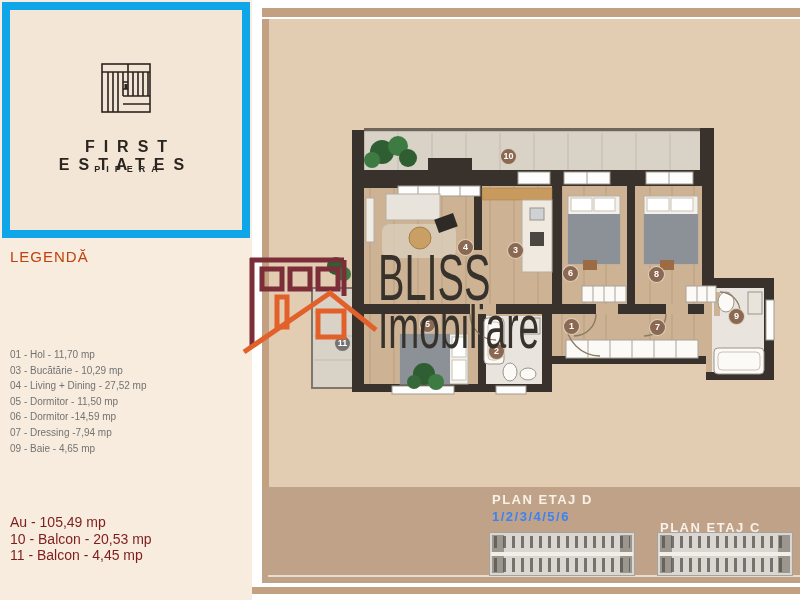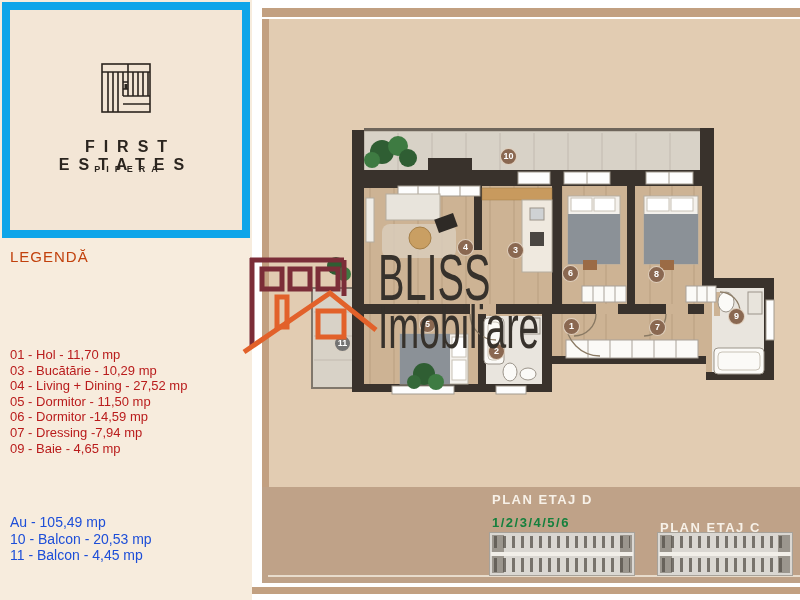--- a/index.html
+++ b/index.html
@@ -11,23 +11,23 @@
 
   
   .logo-box{position:absolute;left:2px;top:2px;width:248px;height:236px;background:#f3e6d6;border:8px solid #0ea5e9;box-sizing:border-box;}
   .logo-mark{position:absolute;left:50%;top:52px;transform:translateX(-50%);}
   .brand-title{position:absolute;left:0;right:0;top:128px;text-align:center;font-size:16px;font-weight:bold;letter-spacing:9px;color:#2b251f;text-indent:9px;}
   .brand-sub{position:absolute;left:0;right:0;top:154px;text-align:center;font-size:9px;font-weight:bold;letter-spacing:6px;color:#2b251f;text-indent:6px;}
 
   
   .legend-title{position:absolute;left:10px;top:248px;font-size:15px;letter-spacing:1px;color:#c2410c;}
   .legend-list{position:absolute;left:10px;top:347px;width:240px;}
-  .legend-list .legend-item{font-size:13px;line-height:15.6px;color:#b91c1c;white-space:nowrap;}
+  .legend-list .legend-item{font-size:10px;line-height:15.6px;color:#737373;white-space:nowrap;}
   .totals-list{position:absolute;left:10px;top:514px;width:240px;}
-  .totals-list .legend-item{font-size:14px;line-height:16.5px;color:#1d4ed8;white-space:nowrap;}
+  .totals-list .legend-item{font-size:14px;line-height:16.5px;color:#7f1d1d;white-space:nowrap;}
 
   
   .top-bar{position:absolute;left:262px;top:8px;width:538px;height:9px;background:#c2a081;}
   .panel{position:absolute;left:262px;top:19px;width:538px;height:564px;background:#e2ccb2;border-left:7px solid #c2a081;box-sizing:border-box;}
   .panel-dark{position:absolute;left:262px;top:487px;width:538px;height:96px;background:#bfa288;}
   .panel-dark .inner-line{position:absolute;left:6px;right:0;bottom:6px;height:2px;background:#efe6d8;opacity:.85;}
   .bottom-bar{position:absolute;left:252px;top:587px;width:548px;height:7px;background:#c2a081;}
 
   
   .plan-svg{position:absolute;left:300px;top:95px;width:490px;height:310px;}
@@ -36,21 +36,21 @@
   .badge{position:absolute;width:15px;height:15px;border-radius:50%;background:#8a6851;border:1.5px solid rgba(242,231,215,.8);color:#ffffff;font-size:9px;font-weight:bold;display:flex;align-items:center;justify-content:center;box-sizing:content-box;line-height:1;}
 
   
   .wm-logo{position:absolute;left:238px;top:252px;width:150px;height:110px;}
   .wm-text1{position:absolute;left:378px;top:246px;font-size:64px;color:#37322c;transform:scaleX(.62);transform-origin:left top;letter-spacing:0;line-height:1;}
   .wm-text2{position:absolute;left:378px;top:296px;font-size:62px;color:#37322c;transform:scaleX(.60);transform-origin:left top;line-height:1;}
 
   
   .fp-block{position:absolute;}
   .fp-title{font-size:13px;font-weight:bold;letter-spacing:1.5px;color:#f7f1e8;white-space:nowrap;}
-  .fp-levels{font-size:13px;font-weight:bold;letter-spacing:1.5px;color:#15803d;margin-top:8px;white-space:nowrap;}
+  .fp-levels{font-size:13px;font-weight:bold;letter-spacing:1.5px;color:#3b82f6;margin-top:2px;white-space:nowrap;}
   .mini-plan{position:absolute;background:#dad7d2;border:1px solid #a7a29a;box-sizing:border-box;}
   .mini-plan .row-top,.mini-plan .row-bot{position:absolute;left:3%;right:3%;height:12px;background:repeating-linear-gradient(90deg,#56514a 0 3px,rgba(0,0,0,0) 3px 9px);opacity:.75;}
   .mini-plan .row-top{top:3px;}
   .mini-plan .row-bot{bottom:3px;height:14px;}
   .mini-plan .mid{position:absolute;left:1%;right:1%;top:50%;margin-top:-2px;height:4px;background:#f2efe9;}
   .mini-plan .cap-l,.mini-plan .cap-r{position:absolute;top:2px;bottom:2px;width:12px;background:#9b968e;}
   .mini-plan .cap-l{left:2px;} .mini-plan .cap-r{right:2px;}
 </style>
 </head>
 <body>

